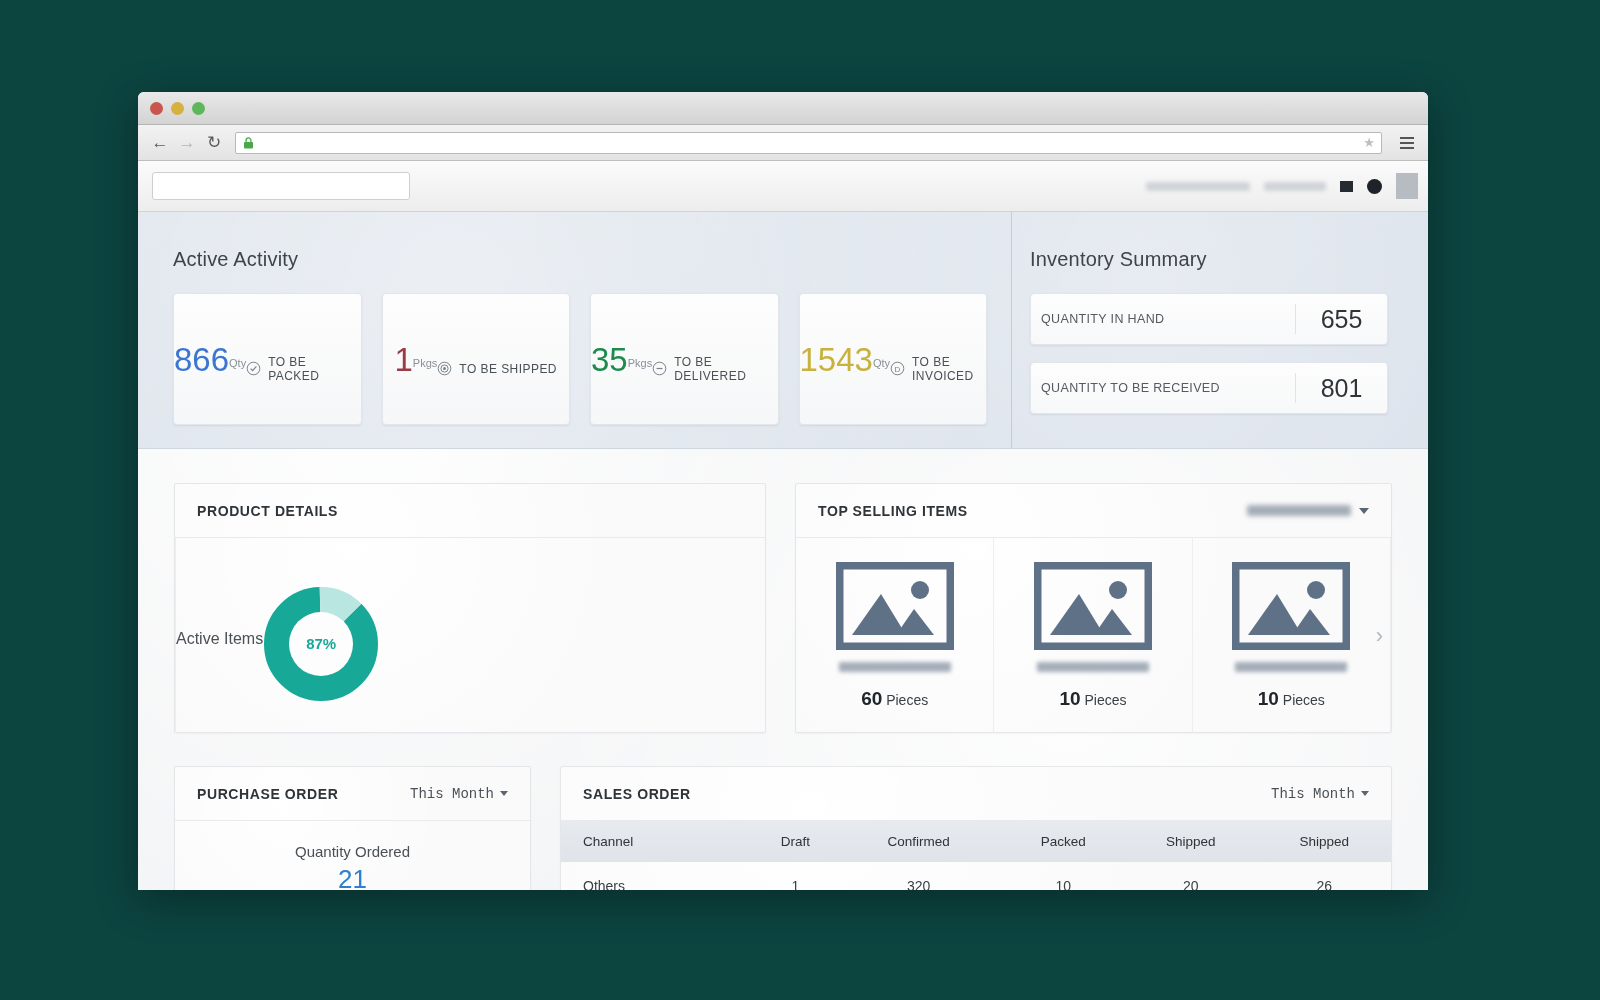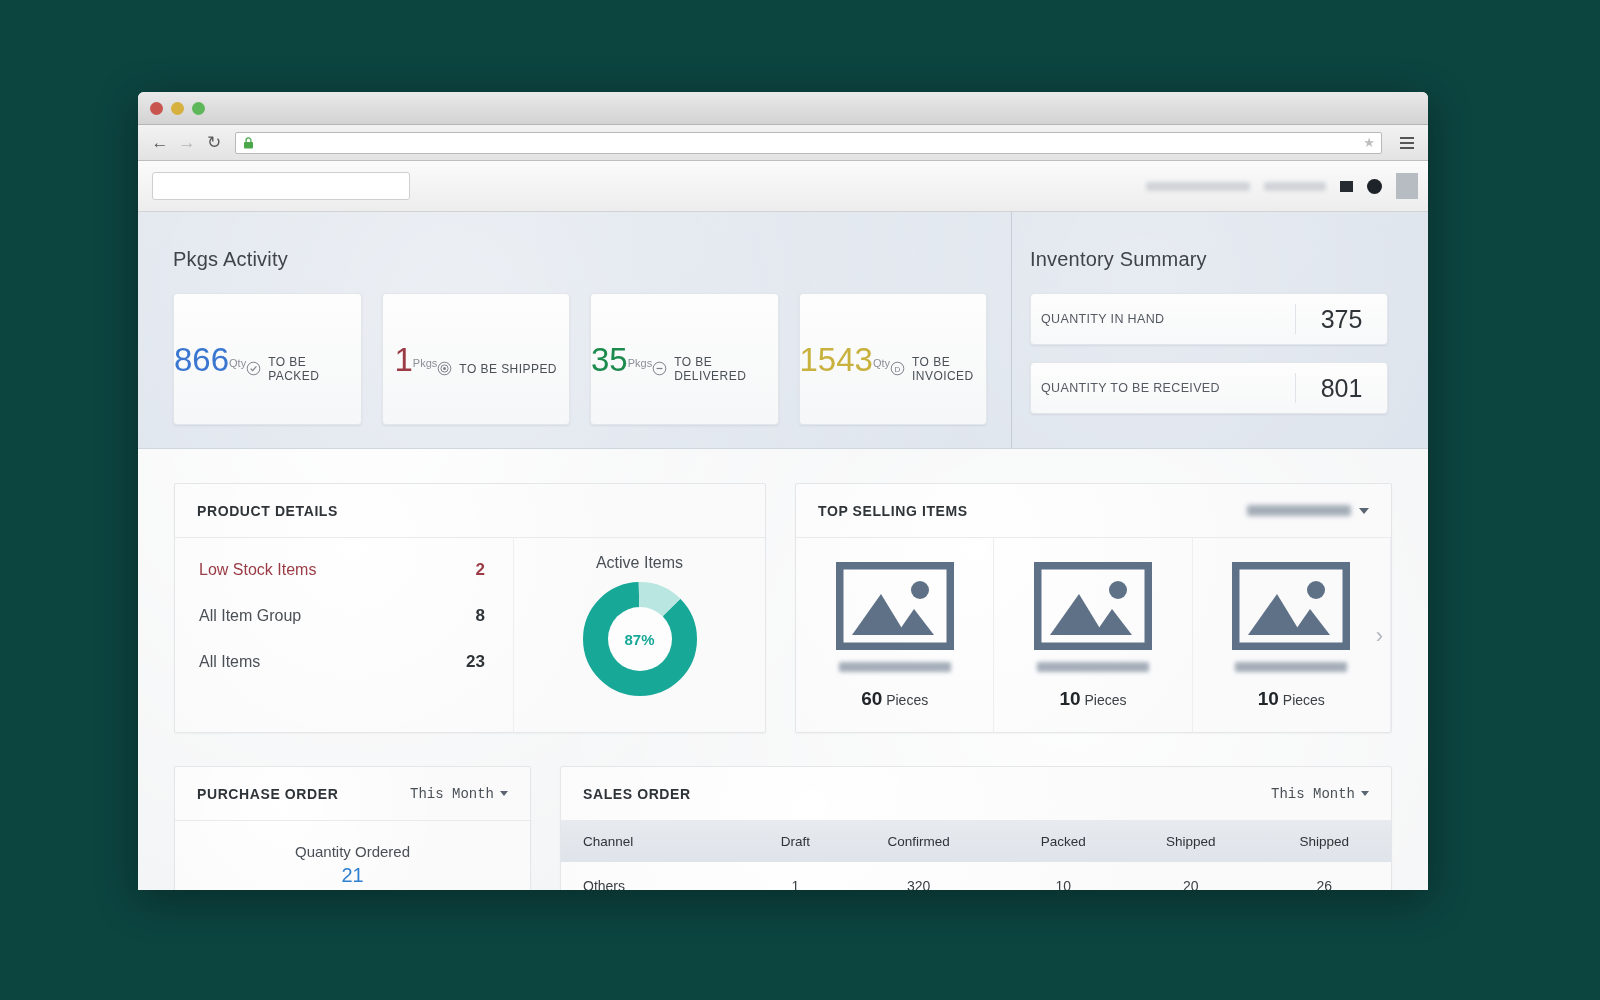--- a/index.html
+++ b/index.html
@@ -212,21 +212,21 @@
   }
   .pd-name { font-size: 16px; color: #4a5056; }
   .pd-name.low { color: #9b3b45; }
   .pd-val { font-size: 17px; font-weight: bold; color: #2f3439; }
   .pd-val.low { color: #9b3b45; }
 
   #pd-chart {
     width: 252px;
     border-left: 1px solid #eceef0;
     padding-top: 16px;
-    display: flex; flex-direction: column; align-items: center;
+    display: flex; flex-direction: row; align-items: center;
   }
   #pd-chart-title { font-size: 16px; color: #4a5056; margin-bottom: 9px; }
   #donut-wrap { position: relative; width: 116px; height: 116px; }
   #donut-center {
     position: absolute; left: 50%; top: 50%;
     transform: translate(-50%,-50%);
     width: 64px; height: 64px; border-radius: 50%;
     background: #fdfdfd;
     display: flex; align-items: center; justify-content: center;
     font-size: 15px; font-weight: bold; color: #17a898; text-align: right;
@@ -283,21 +283,21 @@
     border-left: 4px solid transparent;
     border-right: 4px solid transparent;
     border-top: 5px solid #5b6572;
   }
   #po-body {
     padding-top: 22px;
     display: flex; flex-direction: column; align-items: center;
   }
   #po-metric-label { font-size: 15px; color: #4a5056; }
   #po-metric-value {
-    font-size: 20px; color: #2f7fd1; font-weight: 400; margin-top: 4px;
+    font-size: 26px; color: #2f7fd1; font-weight: 400; margin-top: 4px;
   }
 
   
   #so-table { width: 100%; border-collapse: collapse; }
   #so-table thead th {
     background: linear-gradient(#e7eaef, #dfe4ea);
     font-size: 13.5px; font-weight: normal; color: #2f3439;
     padding: 13px 0; text-align: center;
   }
   #so-table thead th:first-child { text-align: left; padding-left: 22px; }
@@ -348,21 +348,21 @@
       <span class="dot-icon"></span>
       <span class="av-icon"></span>
     </div>
   </div>
 
   <div id="page">
 
     <div id="summary-strip">
 
       <div id="sales-activity">
-        <div class="panel-heading">Pkgs Activity</div>
+        <div class="panel-heading">Active Activity</div>
         <div id="activity-cards">
 
           <div class="activity-card">
             <div class="ac-value" style="color:#3b76d1">866</div>
             <div class="ac-unit">Qty</div>
             <div class="ac-label-row">
               <span class="ac-icon">
                 <svg width="15" height="15" viewBox="0 0 15 15">
                   <circle cx="7.5" cy="7.5" r="6.3" fill="none" stroke="#7b828a" stroke-width="1"></circle>
                   <path d="M4.6 7.6 L6.6 9.7 L10.4 5.4" fill="none" stroke="#7b828a" stroke-width="1.2"></path>
@@ -415,53 +415,37 @@
             </div>
           </div>
 
         </div>
       </div>
 
       <div id="inventory-summary">
         <div class="panel-heading">Inventory Summary</div>
         <div class="inv-row">
           <span class="inv-label">QUANTITY IN HAND</span>
-          <span class="inv-value">375</span>
+          <span class="inv-value">655</span>
         </div>
         <div class="inv-row">
           <span class="inv-label">QUANTITY TO BE RECEIVED</span>
           <span class="inv-value">801</span>
         </div>
       </div>
 
     </div>
 
     <div id="middle-row">
 
       <div class="card" id="product-details">
         <div class="card-head">
           <span class="card-title">PRODUCT DETAILS</span>
         </div>
         <div id="pd-body">
-          <div id="pd-list">
-
-            <div class="pd-row">
-              <span class="pd-name low">Low Stock Items</span>
-              <span class="pd-val low">2</span>
-            </div>
-            <div class="pd-row">
-              <span class="pd-name">All Item Group</span>
-              <span class="pd-val">8</span>
-            </div>
-            <div class="pd-row">
-              <span class="pd-name">All Items</span>
-              <span class="pd-val">23</span>
-            </div>
-
-          </div>
           <div id="pd-chart">
             <div id="pd-chart-title">Active Items</div>
             <div id="donut-wrap">
               <svg width="116" height="116" viewBox="0 0 116 116">
                 <circle id="donut-seg-main" cx="58" cy="58" r="44" fill="none" stroke="#17a898" stroke-width="26" transform="rotate(-45 58 58)" stroke-dasharray="240.52033355883452 276.46015351590177"></circle>
                 <circle id="donut-seg-rest" cx="58" cy="58" r="44" fill="none" stroke="#b9e6e0" stroke-width="26" transform="rotate(-45 58 58)" stroke-dasharray="35.93981995706723 276.46015351590177" stroke-dashoffset="-240.52033355883452"></circle>
               </svg>
               <div id="donut-center" style="color: rgb(23, 168, 152);">87%</div>
             </div>
           </div>

